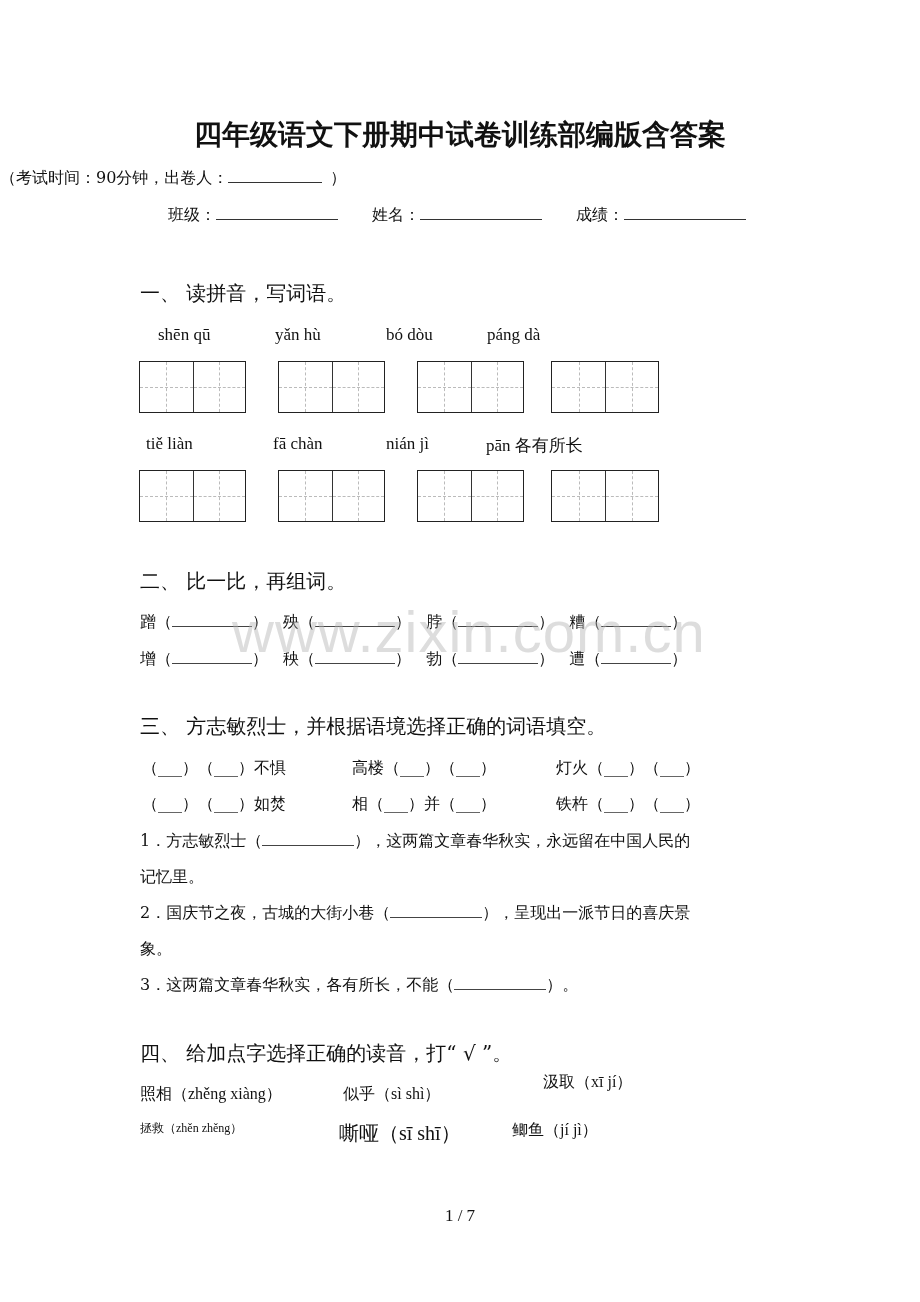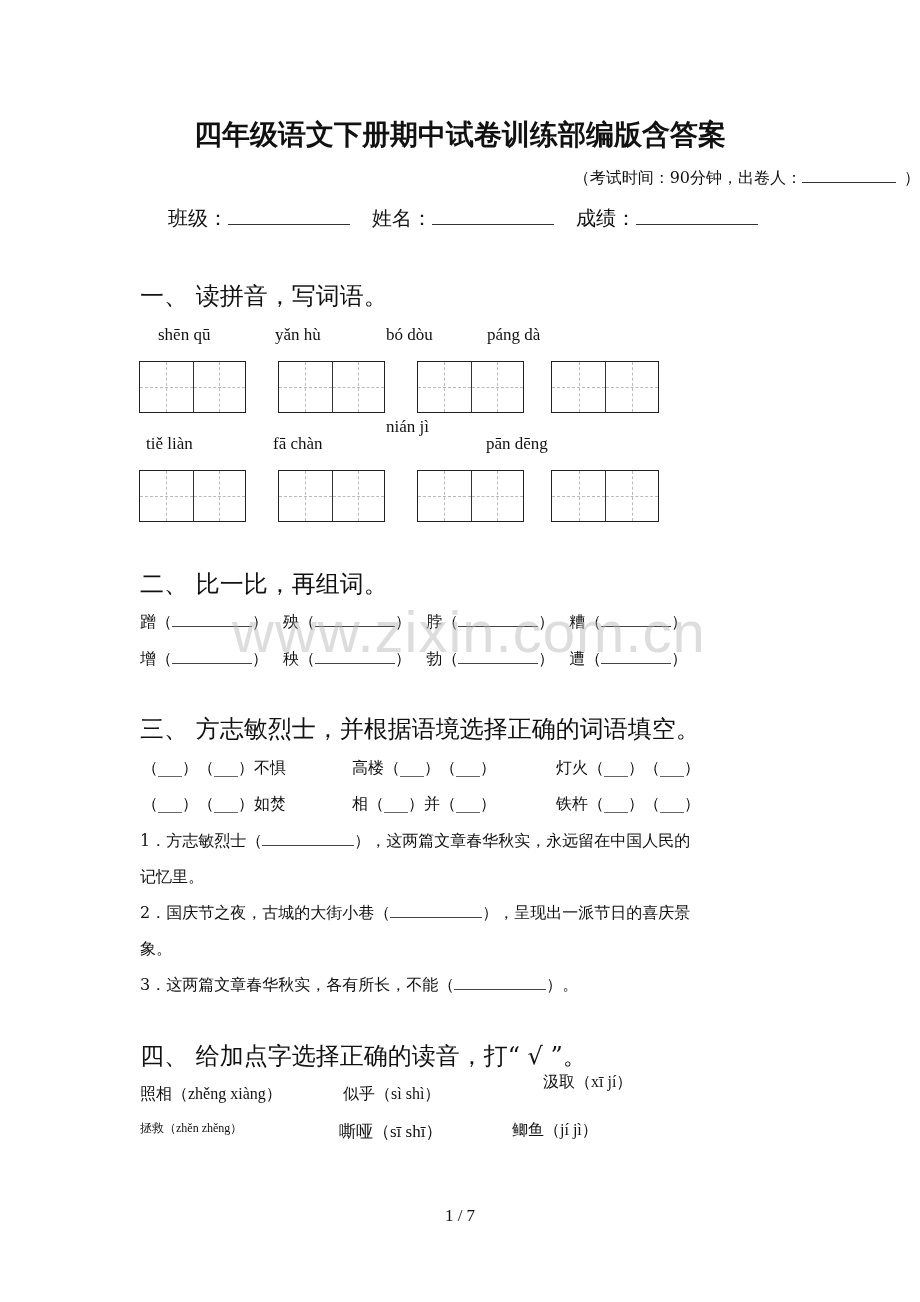--- a/index.html
+++ b/index.html
@@ -1,23 +1,23 @@
 <!DOCTYPE html>
 <html><head>
 <meta charset="utf-8">
 <style>
   html, body { margin:0; padding:0; background:#ffffff; }
   body { width:920px; height:1302px; position:relative; overflow:hidden;
          font-family:"DejaVu Serif","Liberation Serif",serif; color:#111; }
   .abs { position:absolute; white-space:nowrap; }
   .title { left:0; width:920px; top:116px; text-align:center; font-size:28px; font-weight:bold; letter-spacing:0px; }
-  .sub { left:0; width:920px; top:168px; text-align:right; font-size:16px; }
-  .info { top:205px; font-size:20px; }
+  .sub { left:0; width:920px; top:168px; text-align:left; font-size:16px; }
+  .info { top:205px; font-size:16px; }
   .uline { display:inline-block; border-bottom:1px solid #333; height:14px; vertical-align:baseline; }
-  .sec { font-size:24px; left:140px; }
+  .sec { font-size:20px; left:140px; }
   .py { font-family:"Liberation Serif","DejaVu Serif",serif; font-size:17px; }
   .boxgrp { position:absolute; height:52px; border:1.5px solid #222; display:flex; box-sizing:border-box; }
   .cell { width:50%; height:100%; position:relative; box-sizing:border-box; }
   .cell + .cell { border-left:1.5px solid #333; }
   .cell::before { content:""; position:absolute; left:50%; top:0; bottom:0; border-left:1px dashed #bbb; }
   .cell::after { content:""; position:absolute; top:50%; left:0; right:0; border-top:1px dashed #bbb; }
   .row { font-size:16px; }
   .blank { display:inline-block; border-bottom:1px solid #444; height:14px; vertical-align:baseline; }
   .watermark { left:232px; top:598px; font-family:"Liberation Sans","DejaVu Sans",sans-serif;
                font-size:58px; color:rgba(180,180,180,0.45); letter-spacing:1px; pointer-events:none; }
@@ -61,22 +61,22 @@
     <div class="cell"></div>
     <div class="cell"></div>
   </div>
 <div class="boxgrp" style="left:551px;top:361px;width:108px">
     <div class="cell"></div>
     <div class="cell"></div>
   </div>
 
 <div class="abs py" style="left:146px;top:434px">tiě liàn</div>
 <div class="abs py" style="left:273px;top:434px">fā chàn</div>
-<div class="abs py" style="left:386px;top:417px">nián jì</div>
-<div class="abs py" style="left:486px;top:434px">pān dēng</div>
+<div class="abs py" style="left:386px;top:434px">nián jì</div>
+<div class="abs py" style="left:486px;top:434px">pān 各有所长</div>
 
 <div class="boxgrp" style="left:139px;top:470px;width:107px">
     <div class="cell"></div>
     <div class="cell"></div>
   </div>
 <div class="boxgrp" style="left:278px;top:470px;width:107px">
     <div class="cell"></div>
     <div class="cell"></div>
   </div>
 <div class="boxgrp" style="left:417px;top:470px;width:107px">
@@ -127,16 +127,16 @@
 <div class="abs row" style="left:140px;top:975px">
   <span>3．这两篇文章春华秋实，各有所长，不能（</span><span class="blank" style="width:92px"></span><span>）。</span>
 </div>
 
 <div class="abs sec" style="top:1040px">四、  给加点字选择正确的读音，打“ √ ”。</div>
 
 <div class="abs row py" style="left:140px;top:1084px;font-size:16px">照相（zhěng  xiàng）</div>
 <div class="abs row py" style="left:343px;top:1084px;font-size:16px">似乎（sì   shì）</div>
 <div class="abs row py" style="left:543px;top:1072px;font-size:16px">汲取（xī   jí）</div>
 <div class="abs row py" style="left:140px;top:1120px;font-size:12px">拯救（zhěn   zhěng）</div>
-<div class="abs row py" style="left:339px;top:1120px;font-size:17px">嘶哑（sī   shī）</div>
+<div class="abs row py" style="left:339px;top:1120px;font-size:20px">嘶哑（sī   shī）</div>
 <div class="abs row py" style="left:512px;top:1120px;font-size:16px">鲫鱼（jí   jì）</div>
 
 <div class="abs pg">1 / 7</div>
 
 </body></html>

